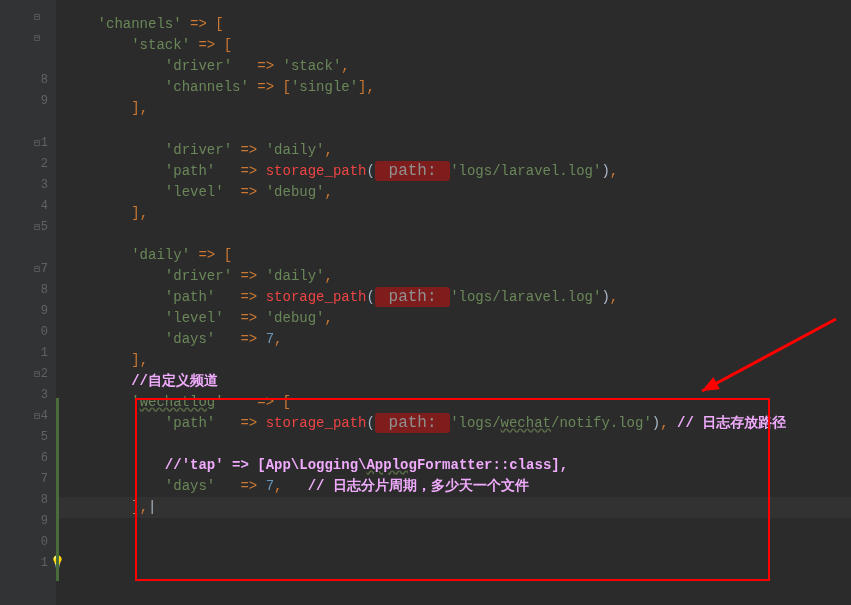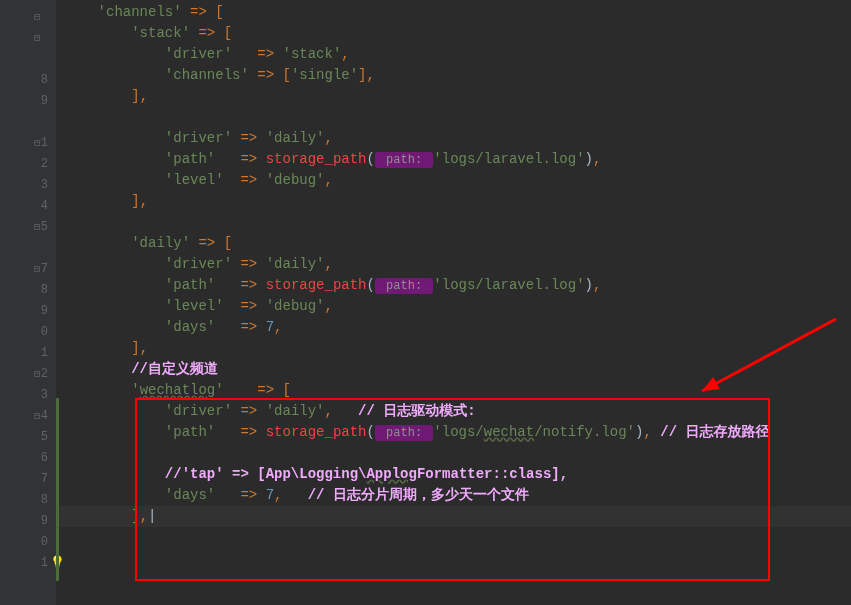--- a/index.html
+++ b/index.html
@@ -43,21 +43,21 @@
     cursor: pointer;
   }
   .bulb {
     position: absolute;
     left: 50px;
     color: #d6b22f;
     font-size: 12px;
   }
   .code-area {
     flex: 1;
-    padding-top: 2px;
+    padding-top: 14px;
     position: relative;
   }
   .code-line {
     height: 21px;
     line-height: 21px;
     white-space: pre;
     padding-left: 8px;
   }
   .modified-marker {
     position: absolute;
@@ -74,21 +74,21 @@
   .arrow-svg {
     position: absolute;
     pointer-events: none;
     z-index: 11;
   }
   
   .str { color: #6a8759; }
   .op { color: #cc7832; }
   .num { color: #6897bb; }
   .func { color: #ef4444; }
-  .param-box { background: #701a75; color: #909090; padding: 1px 4px; border-radius: 3px; font-size: 12px;}
+  .param-box { background: #7f1d1d; color: #909090; padding: 1px 4px; border-radius: 3px; font-size: 16px;}
   .cmt { color: #f0abfc; font-weight: bold; }
   .pln { color: #a9b7c6; }
   .underline { text-decoration: underline; text-decoration-style: wavy; text-decoration-color: #5a6b47; }
   .caret-line { background: #323232; }
 </style>
 </head>
 <body>
 
 <div class="editor">
   <div class="gutter" id="gutter">
@@ -201,20 +201,19 @@
       <div class="code-line"><span class="pln">        </span><span class="op">]</span><span class="op">,</span></div>
       <div class="code-line"><span class="pln"></span></div>
       <div class="code-line"><span class="pln">        </span><span class="str">'daily'</span><span class="pln"> </span><span class="op">=&gt;</span><span class="pln"> </span><span class="op">[</span></div>
       <div class="code-line"><span class="pln">            </span><span class="str">'driver'</span><span class="pln"> </span><span class="op">=&gt;</span><span class="pln"> </span><span class="str">'daily'</span><span class="op">,</span></div>
       <div class="code-line"><span class="pln">            </span><span class="str">'path'</span><span class="pln">   </span><span class="op">=&gt;</span><span class="pln"> </span><span class="func">storage_path</span><span class="pln">(</span><span class="param-box"> path: </span><span class="str">'logs/laravel.log'</span><span class="pln">)</span><span class="op">,</span></div>
       <div class="code-line"><span class="pln">            </span><span class="str">'level'</span><span class="pln">  </span><span class="op">=&gt;</span><span class="pln"> </span><span class="str">'debug'</span><span class="op">,</span></div>
       <div class="code-line"><span class="pln">            </span><span class="str">'days'</span><span class="pln">   </span><span class="op">=&gt;</span><span class="pln"> </span><span class="num">7</span><span class="op">,</span></div>
       <div class="code-line"><span class="pln">        </span><span class="op">]</span><span class="op">,</span></div>
       <div class="code-line"><span class="pln">        </span><span class="cmt">//自定义频道</span></div>
       <div class="code-line"><span class="pln">        </span><span class="str">'</span><span class="str underline">wechatlog</span><span class="str">'</span><span class="pln">    </span><span class="op">=&gt;</span><span class="pln"> </span><span class="op">[</span></div>
-      <div class="code-line"><span class="pln">            </span><span class="str">'driver'</span><span class="pln"> </span><span class="op">=&gt;</span><span class="pln"> </span><span class="str">'daily'</span><span class="op">,</span><span class="pln">   </span><span class="cmt">// 日志驱动模式:</span></div>
       <div class="code-line"><span class="pln">            </span><span class="str">'path'</span><span class="pln">   </span><span class="op">=&gt;</span><span class="pln"> </span><span class="func">storage_path</span><span class="pln">(</span><span class="param-box"> path: </span><span class="str">'logs/</span><span class="str underline">wechat</span><span class="str">/notify.log'</span><span class="pln">)</span><span class="op">,</span><span class="pln"> </span><span class="cmt">// 日志存放路径</span></div>
       <div class="code-line"><span class="pln">            </span></div>
       <div class="code-line"><span class="pln">            </span><span class="cmt">//'tap' =&gt; [App\Logging\</span><span class="cmt underline">Applog</span><span class="cmt">Formatter::class],</span></div>
       <div class="code-line"><span class="pln">            </span><span class="str">'days'</span><span class="pln">   </span><span class="op">=&gt;</span><span class="pln"> </span><span class="num">7</span><span class="op">,</span><span class="pln">   </span><span class="cmt">// 日志分片周期，多少天一个文件</span></div>
       <div class="code-line caret-line"><span class="pln">        </span><span class="op">]</span><span class="op">,</span><span class="pln">|</span></div>
     </div>
 </div>
 
 </body></html>

